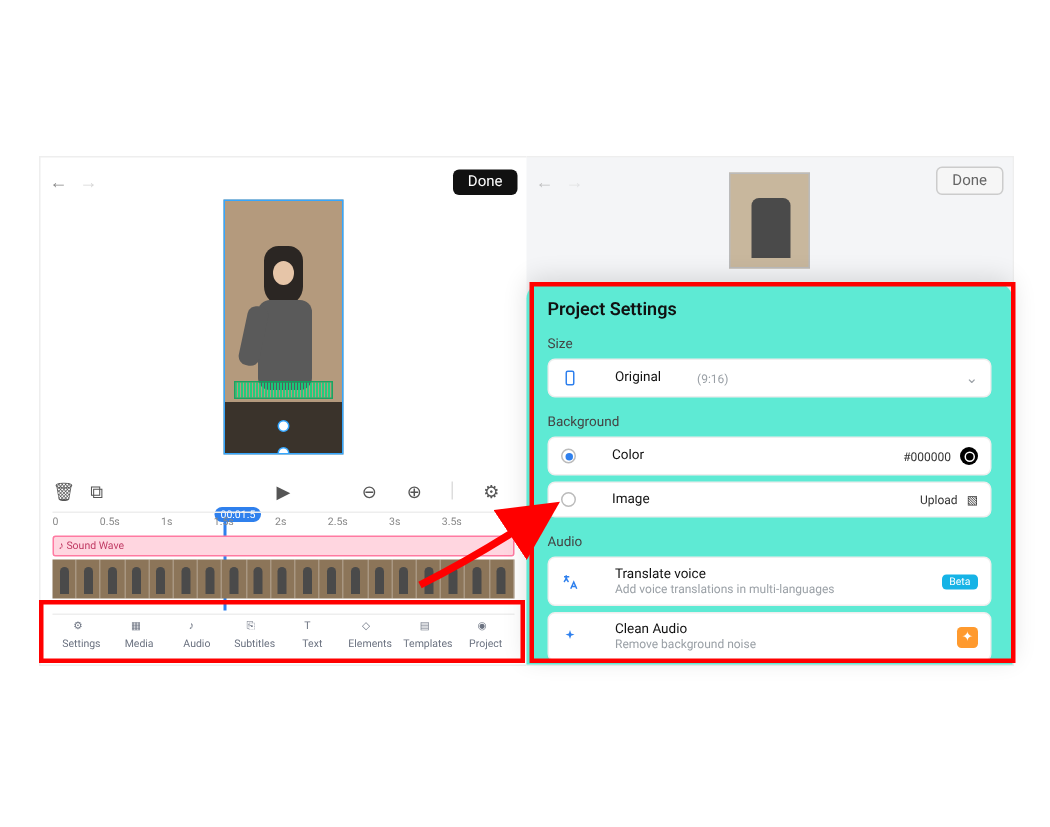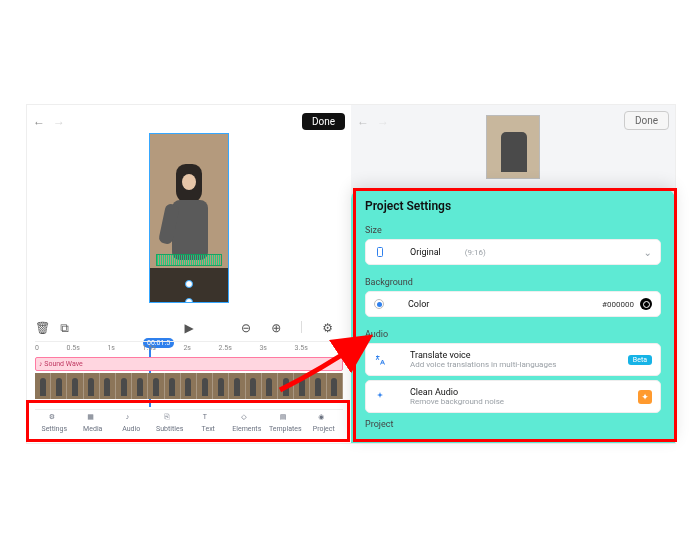--- a/index.html
+++ b/index.html
@@ -226,20 +226,28 @@
 
       <div class="sect">Background</div>
       <div class="row">
         <span class="radio sel"></span>
         <span>Color</span>
         <span class="swatch">
           <span>#000000</span>
           <span class="circ"></span>
         </span>
       </div>
+      <div class="row">
+        <span class="radio"></span>
+        <span>Image</span>
+        <span class="swatch muted">
+          <span>Upload</span>
+          <span>▧</span>
+        </span>
+      </div>
 
       <div class="sect">Audio</div>
       <div class="row">
         <span class="icn">
           <svg viewBox="0 0 24 24" fill="none" stroke="currentColor" stroke-width="2">
               <path d="M4 5h7M7 3v2m0 0c0 4-3 7-3 7m3-7c0 4 3 7 3 7M13 21l4-9 4 9m-1.5-3h-5"></path>
             </svg>
         </span>
         <span>
           <div>Translate voice</div>

